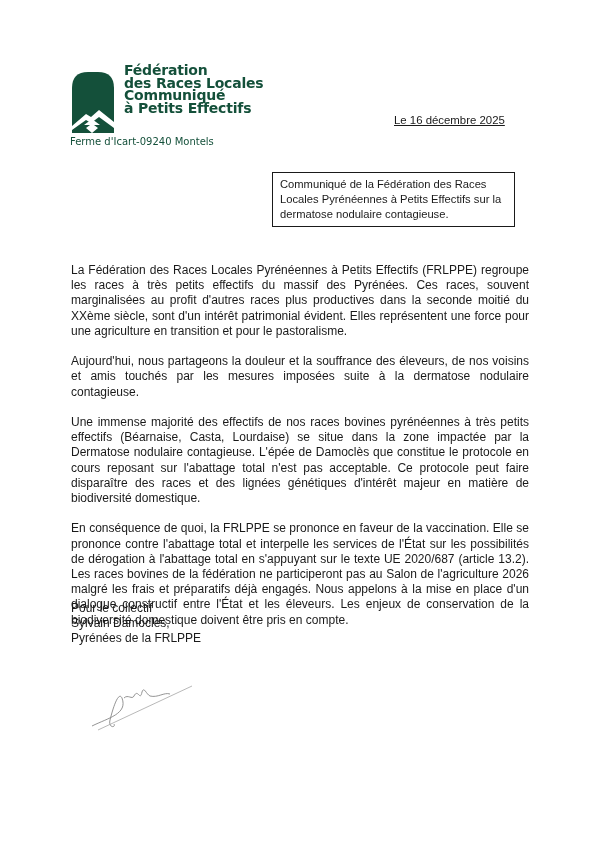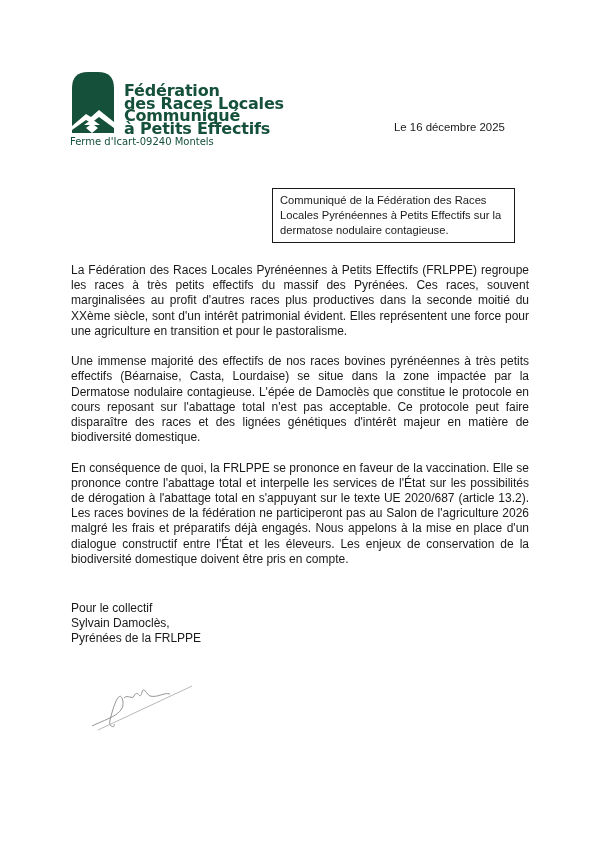--- a/index.html
+++ b/index.html
@@ -3,34 +3,34 @@
   <meta charset="utf-8">
   <style>
     html, body { margin: 0; padding: 0; background: #ffffff; }
     body {
       width: 600px; height: 849px; position: relative; overflow: hidden;
       font-family: "Liberation Sans", "DejaVu Sans", sans-serif;
       color: #1a1a1a;
     }
     .logo-mark { position: absolute; left: 70px; top: 70px; width: 46px; height: 64px; }
     .logo-text {
-      position: absolute; left: 124px; top: 85px;
-      color: #14503a; font-weight: bold; font-size: 16px; line-height: 12.6px;
+      position: absolute; left: 124px; top: 64px;
+      color: #14503a; font-weight: bold; font-size: 14px; line-height: 12.6px;
       font-family: "DejaVu Sans", sans-serif; letter-spacing: -0.2px;
     }
     .logo-address {
       position: absolute; left: 70px; top: 136px;
       color: #14503a; font-size: 10px; font-family: "DejaVu Sans", sans-serif;
     }
     .date {
-      position: absolute; left: 394px; top: 121px;
-      font-size: 11.4px; color: #1a1a1a;
+      position: absolute; left: 394px; top: 114px;
+      font-size: 11.4px; color: #1a1a1a; text-decoration: underline;
     }
     .subject-box {
-      position: absolute; left: 272px; top: 188px; width: 243px; height: 55px;
+      position: absolute; left: 272px; top: 172px; width: 243px; height: 55px;
       box-sizing: border-box; border: 1.2px solid #1a1a1a;
       padding: 4px 6px 0 7px;
       font-size: 11.2px; line-height: 15.2px;
     }
     .body-text {
       position: absolute; left: 71px; top: 263px; width: 458px;
       font-size: 12px; line-height: 15.2px; text-align: justify;
     }
     .body-text p { margin: 0 0 15.2px 0; }
     .closing {
@@ -57,20 +57,21 @@
 </div>
 
 <div class="logo-address">Ferme d'Icart-09240 Montels</div>
 
 <div class="date">Le 16 décembre 2025</div>
 
 <div class="subject-box">Communiqué de la Fédération des Races Locales Pyrénéennes à Petits Effectifs sur la dermatose nodulaire contagieuse.</div>
 
 <div class="body-text">
   <p>La Fédération des Races Locales Pyrénéennes à Petits Effectifs (FRLPPE) regroupe les races à très petits effectifs du massif des Pyrénées. Ces races, souvent marginalisées au profit d'autres races plus productives dans la seconde moitié du XXème siècle, sont d'un intérêt patrimonial évident. Elles représentent une force pour une agriculture en transition et pour le pastoralisme.</p>
+  <p>Aujourd'hui, nous partageons la douleur et la souffrance des éleveurs, de nos voisins et amis touchés par les mesures imposées suite à la dermatose nodulaire contagieuse.</p>
   <p>Une immense majorité des effectifs de nos races bovines pyrénéennes à très petits effectifs (Béarnaise, Casta, Lourdaise) se situe dans la zone impactée par la Dermatose nodulaire contagieuse. L'épée de Damoclès que constitue le protocole en cours reposant sur l'abattage total n'est pas acceptable. Ce protocole peut faire disparaître des races et des lignées génétiques d'intérêt majeur en matière de biodiversité domestique.</p>
   <p>En conséquence de quoi, la FRLPPE se prononce en faveur de la vaccination. Elle se prononce contre l'abattage total et interpelle les services de l'État sur les possibilités de dérogation à l'abattage total en s'appuyant sur le texte UE 2020/687 (article 13.2). Les races bovines de la fédération ne participeront pas au Salon de l'agriculture 2026 malgré les frais et préparatifs déjà engagés. Nous appelons à la mise en place d'un dialogue constructif entre l'État et les éleveurs. Les enjeux de conservation de la biodiversité domestique doivent être pris en compte.</p>
 </div>
 
 <div class="closing">
   <div>Pour le collectif</div>
   <div>Sylvain Damoclès,</div>
   <div>Pyrénées de la FRLPPE</div>
 </div>
 

